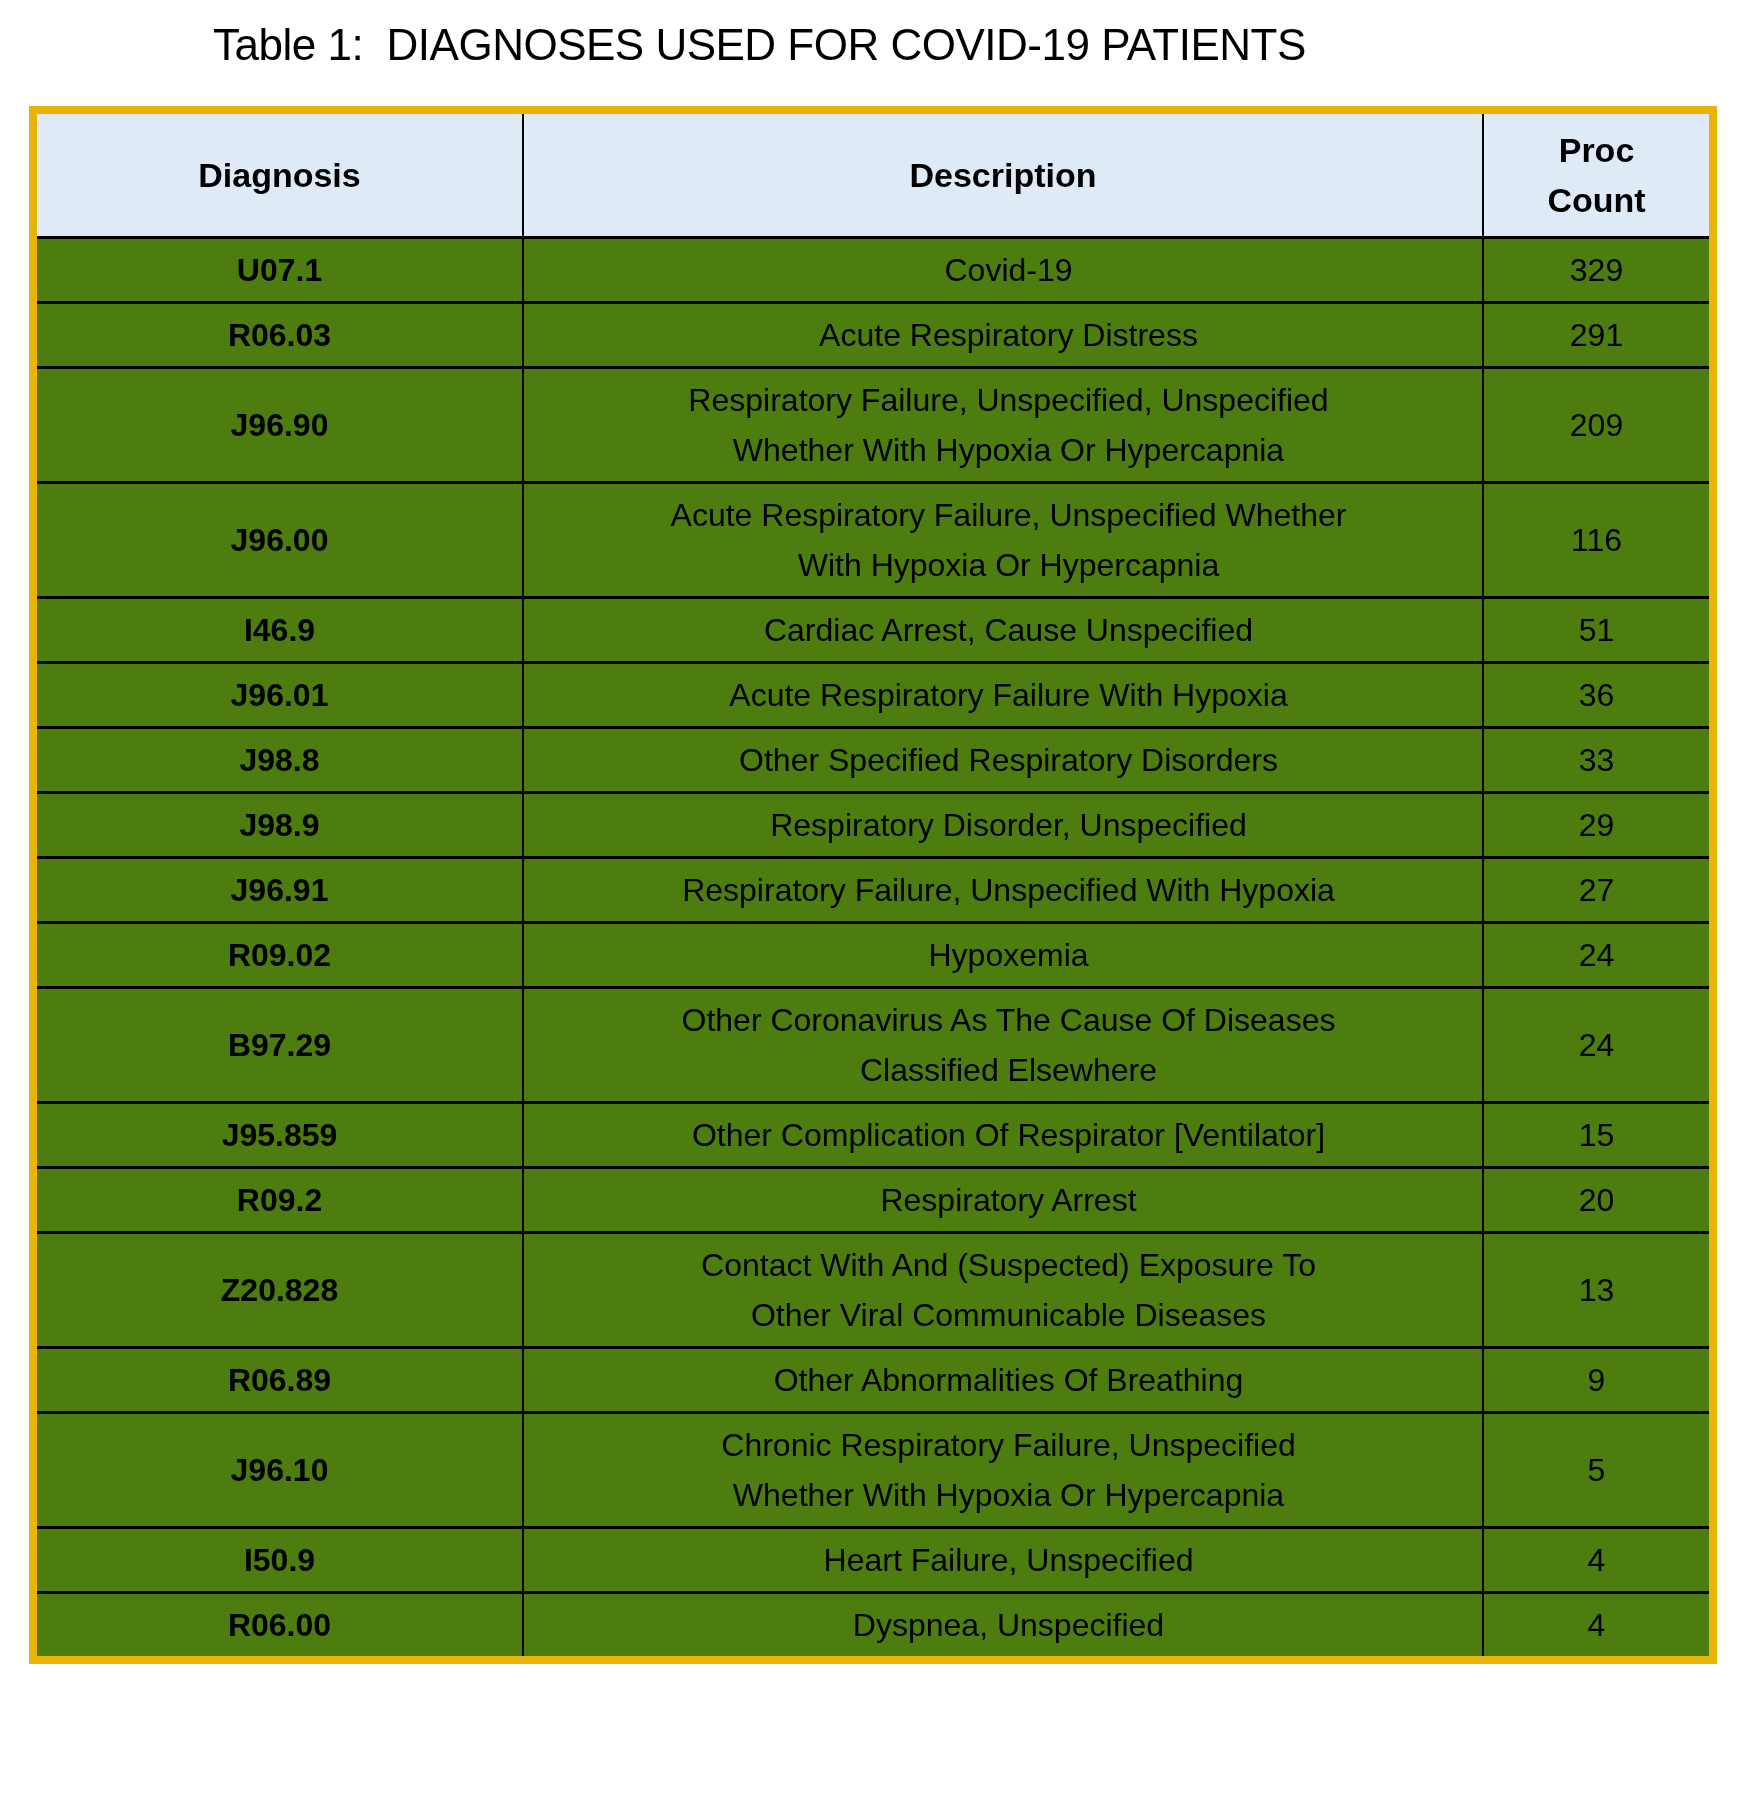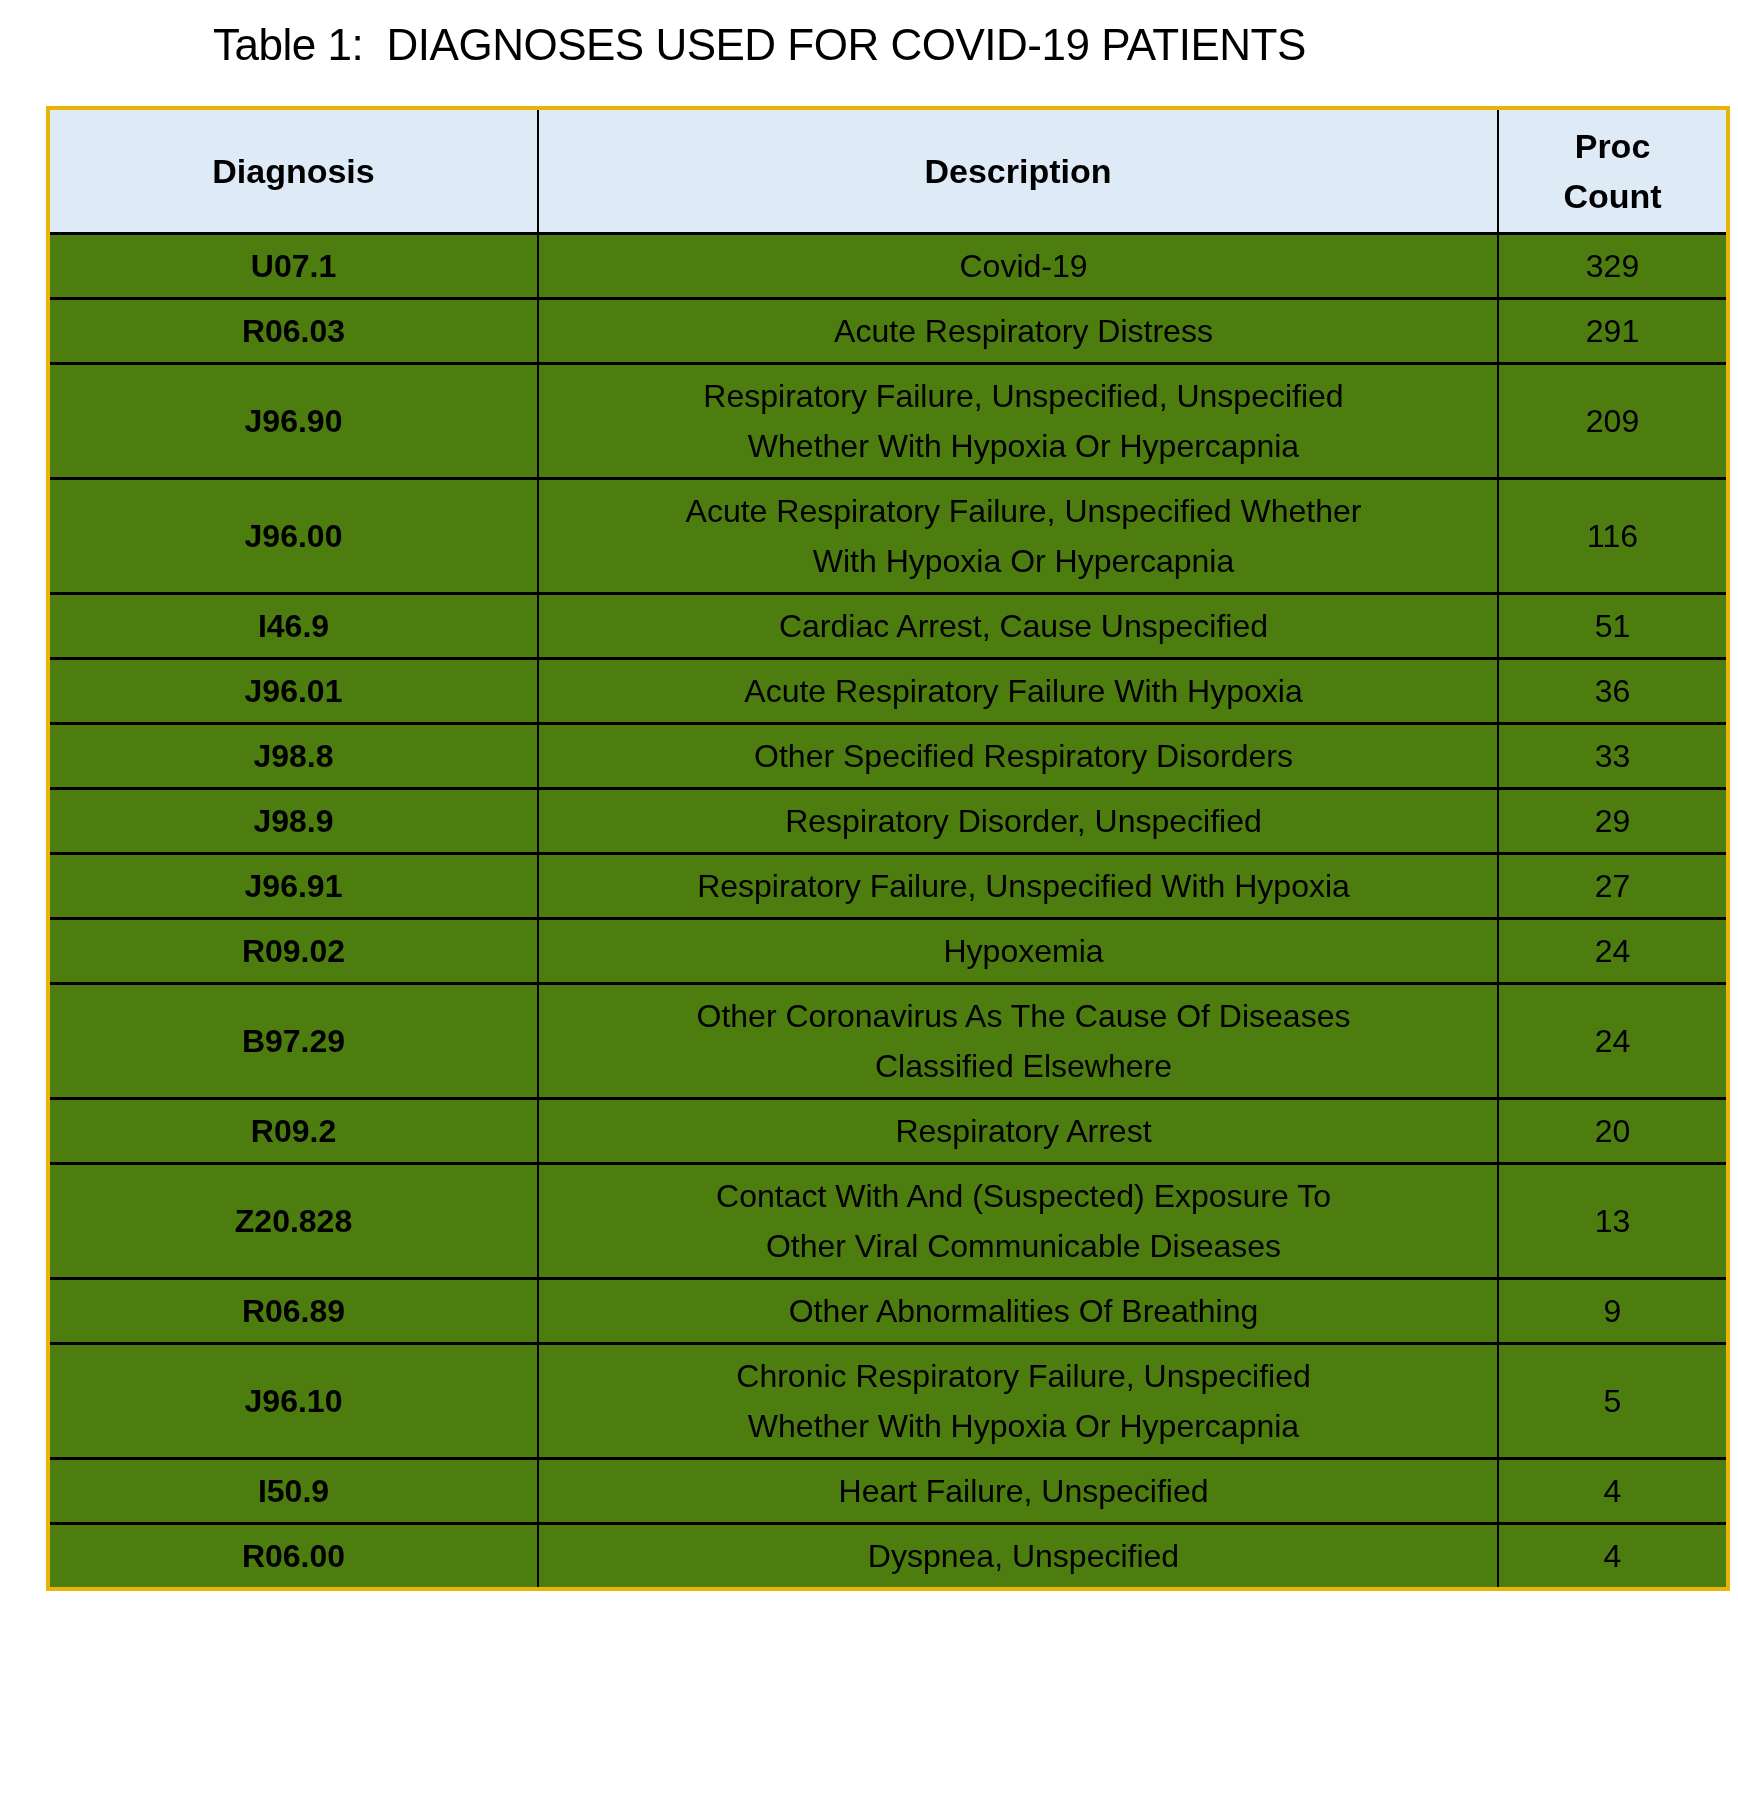--- a/index.html
+++ b/index.html
@@ -17,22 +17,22 @@
     font-size: 44px;
     line-height: 58px;
     margin: 16px 0 0 213px;
     white-space: pre;
     letter-spacing: -0.5px;
   }
   table.diagnoses {
     border-collapse: collapse;
     table-layout: fixed;
     width: 1680px;
-    margin: 32px 0 0 46px;
-    border: 4px solid #eab308;
+    margin: 32px 0 0 29px;
+    border: 8px solid #eab308;
   }
   col.c-diag  { width: 490px; }
   col.c-desc  { width: 960px; }
   col.c-count { width: 230px; }
   th, td {
     border-left: 2px solid #000000;
     border-right: 2px solid #000000;
     border-top: 3px solid #000000;
     border-bottom: 3px solid #000000;
     text-align: center;
@@ -128,20 +128,25 @@
         <td class="desc">Hypoxemia</td>
         <td class="count">24</td>
       </tr>
       <tr>
         <td class="code">B97.29</td>
         <td class="desc">Other Coronavirus As The Cause Of Diseases
 Classified Elsewhere</td>
         <td class="count">24</td>
       </tr>
       <tr>
+        <td class="code">J95.859</td>
+        <td class="desc">Other Complication Of Respirator [Ventilator]</td>
+        <td class="count">15</td>
+      </tr>
+      <tr>
         <td class="code">R09.2</td>
         <td class="desc">Respiratory Arrest</td>
         <td class="count">20</td>
       </tr>
       <tr>
         <td class="code">Z20.828</td>
         <td class="desc">Contact With And (Suspected) Exposure To
 Other Viral Communicable Diseases</td>
         <td class="count">13</td>
       </tr>

